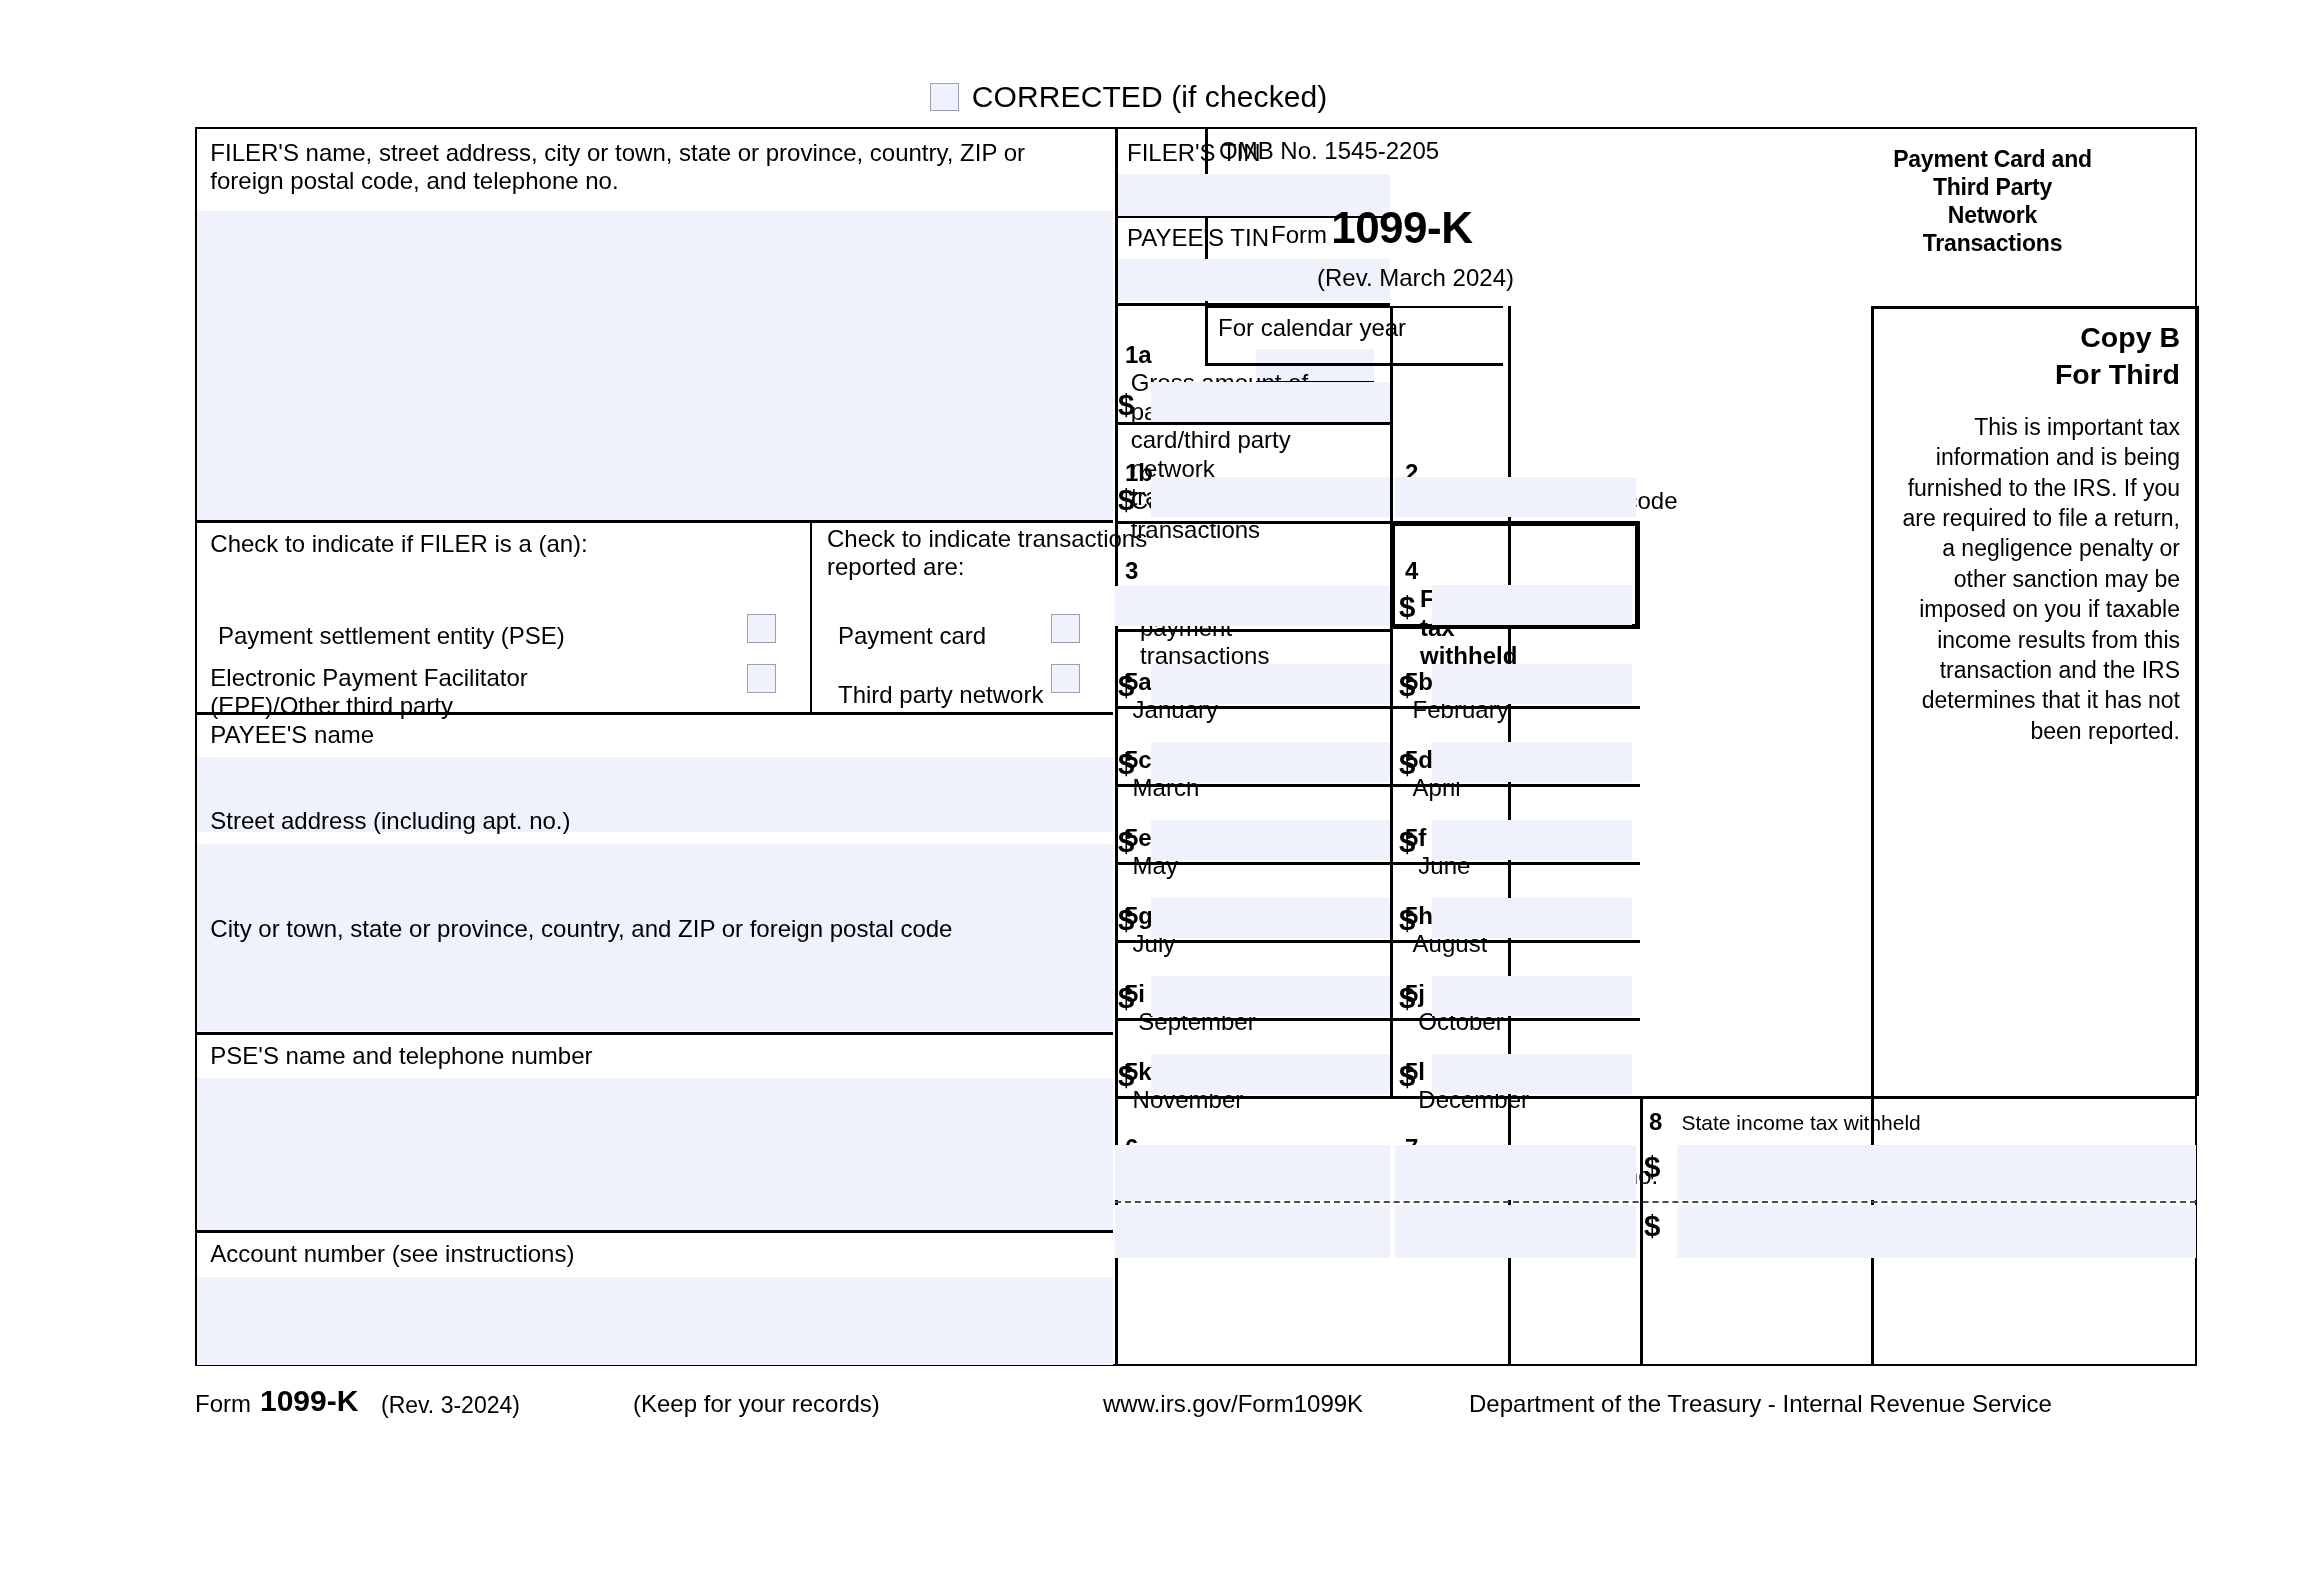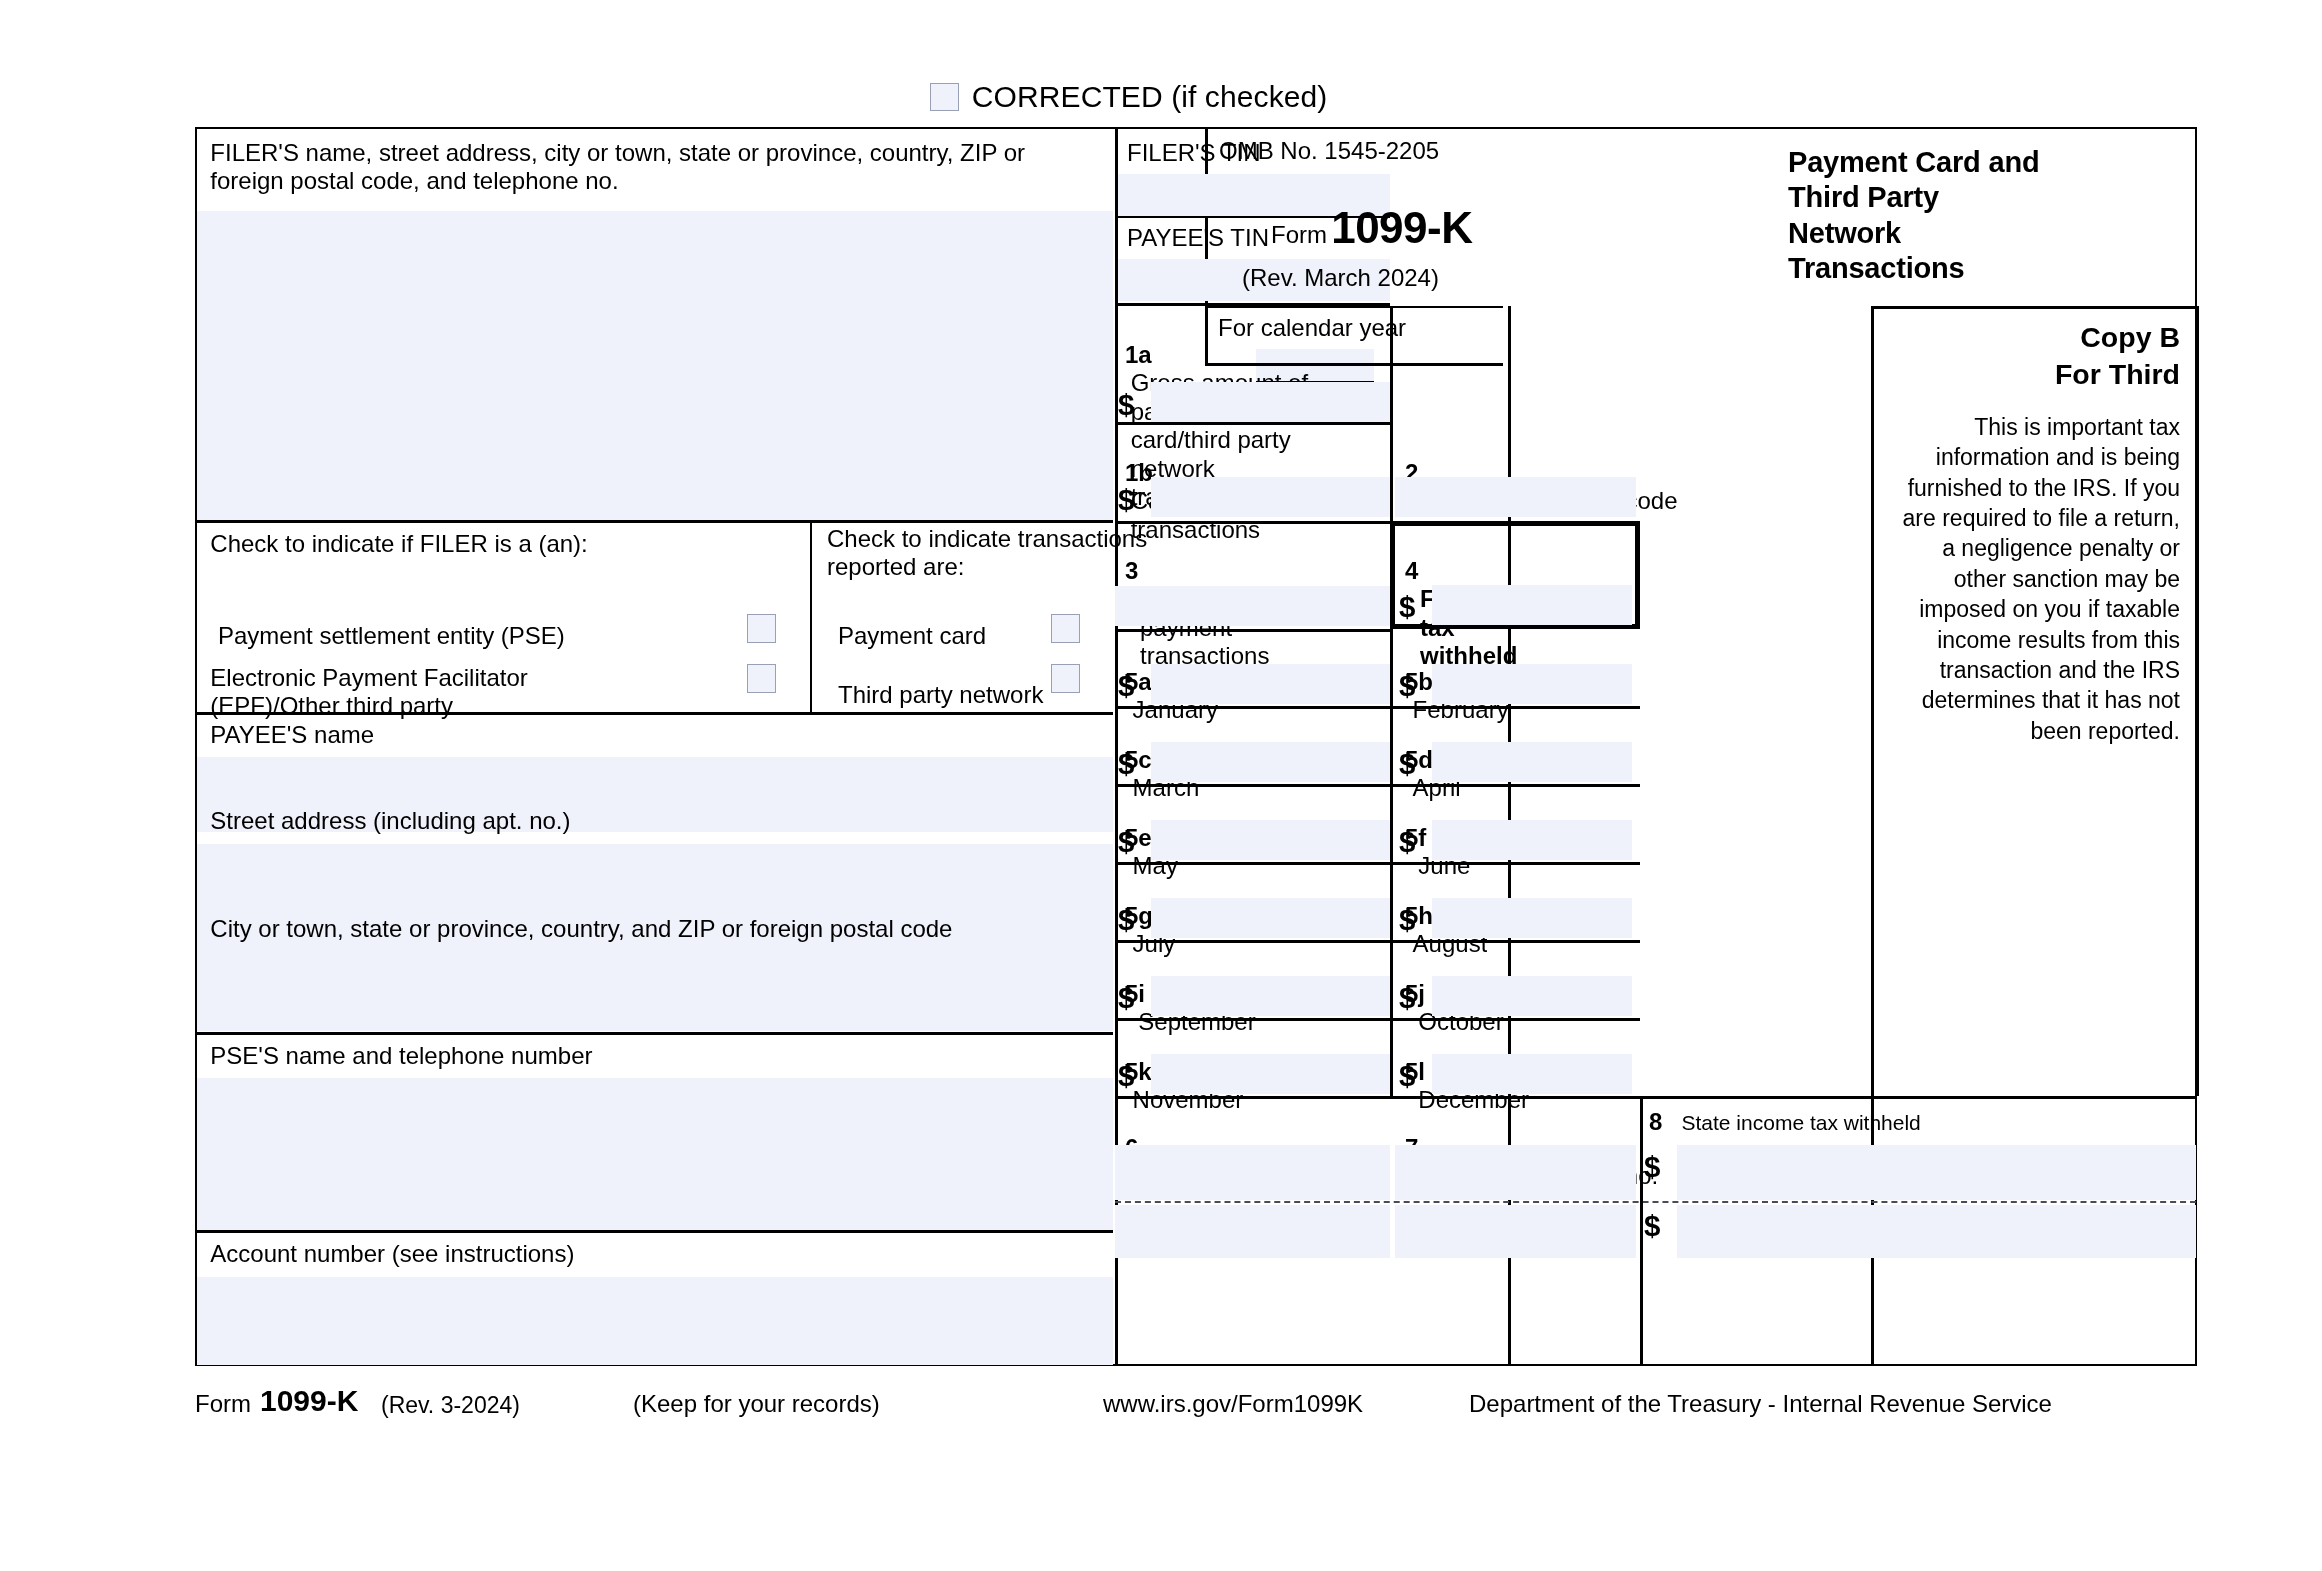--- a/index.html
+++ b/index.html
@@ -114,22 +114,22 @@
   
   #box4-outline {
     position: absolute;
     border: 5.7px solid #000;
     box-sizing: border-box;
   }
 
   
   #form-title {
     position: absolute;
-    text-align: left;
-    font-size: 29px;
+    text-align: center;
+    font-size: 23px;
     font-weight: bold;
     line-height: 1.22;
     letter-spacing: -0.2px;
   }
   #omb-text { font-size: 24px; line-height: 1; }
   #form-word { font-size: 24px; }
   #form-number { font-size: 44px; font-weight: bold; letter-spacing: -0.5px; }
   #rev-text { font-size: 24px; }
   #calyear-text { font-size: 24px; }
   #calyear-fill {
@@ -248,21 +248,21 @@
 
     <div class="cell lbl" style="left:930px; top:95px; width:257px;">PAYEE'S TIN</div>
     <div class="fill" style="left:921px; top:130px; width:272px; height:42px;"></div>
     <div class="hr" style="left:918px; top:174px; width:275px;"></div>
 
     <div id="omb-text" class="cell" style="left:1022px; top:9.5px; width:276px;">OMB No. 1545-2205</div>
     <div class="cell" style="left:1074px; top:74px; width:285px;">
       <span id="form-word">Form</span>
       <span id="form-number">1099-K</span>
     </div>
-    <div id="rev-text" class="cell" style="left:1045px; top:135px; width:285px;">(Rev. March 2024)</div>
+    <div id="rev-text" class="cell" style="left:1076px; top:135px; width:285px;text-align:center;">(Rev. March 2024)</div>
     <div class="hr-thin" style="position:absolute; left:1008px; top:177px; width:298px; background:#000;"></div>
 
     <div id="calyear-text" class="cell" style="left:1021px; top:185px; width:285px;">For calendar year</div>
     <div id="calyear-fill" style="left:1059px; top:220px; width:118px; height:32px;"></div>
 
     <div class="vr" style="left:1008px; top:177px; height:57px;"></div>
     <div class="hr" style="left:1008px; top:234px; width:298px;"></div>
 
     <div class="cell lbl" style="left:928px; top:183px; width:262px; padding-left:0;">
       <span class="bx-num">1a</span>

